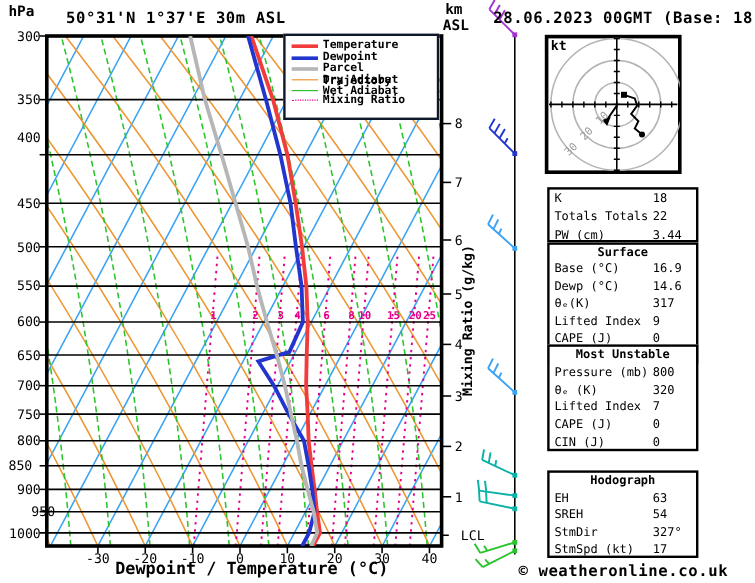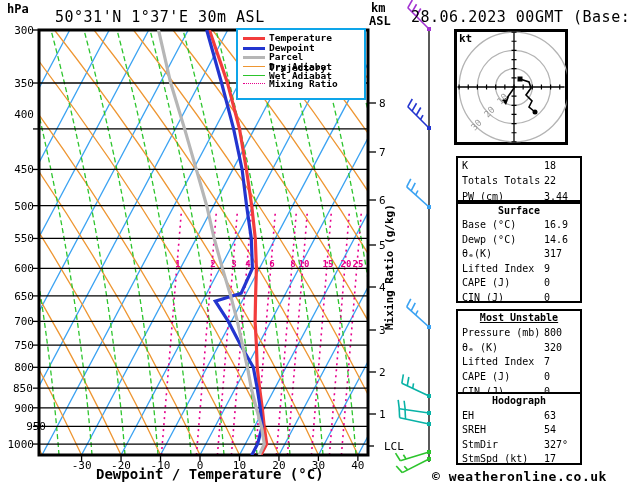--- a/index.html
+++ b/index.html
@@ -1,26 +1,26 @@
 <!DOCTYPE html>
 <html><head>
 <meta charset="utf-8">
 <style>
   html,body{margin:0;padding:0;background:#fff;}
   #stage{position:relative;width:629px;height:486px;background:#fff;overflow:hidden;
          font-family:"DejaVu Sans Mono","Liberation Mono",monospace;color:#000;}
   #chart-svg{position:absolute;left:0;top:0;}
   .abs{position:absolute;white-space:pre;}
   .b{font-weight:bold;}
-  .title{font-size:15px;font-weight:normal;letter-spacing:.5px;}
+  .title{font-size:13px;font-weight:bold;letter-spacing:.5px;}
   .unit{font-size:12px;font-weight:bold;}
   .ticklab{font-size:11px;}
   .mixlab{font-size:9px;font-weight:bold;color:#e6008c;}
   #legend-box{position:absolute;left:236px;top:28px;width:130px;height:72px;background:#fff;
-              border:2px solid #0ea5e9;box-sizing:border-box;z-index:5;}
+              border:2px solid #0f172a;box-sizing:border-box;z-index:5;}
   .legend-row{position:absolute;left:0;height:10px;width:100%;}
   .legend-chip{position:absolute;left:5px;top:4px;width:22px;}
   .legend-lab{position:absolute;left:31px;top:-1px;font-size:9.5px;font-weight:bold;}
   .panel-box{position:absolute;left:456px;width:126px;border:2px solid #000;
              box-sizing:border-box;background:#fff;font-size:10px;}
   .panel-header{text-align:center;font-weight:bold;}
   .panel-row{position:relative;}
   .panel-label{position:absolute;left:4px;top:0;}
   .panel-value{position:absolute;left:86px;top:0;}
   .ringlab{position:absolute;font-size:9px;color:#9a9a9a;transform:rotate(-45deg);}
@@ -300,21 +300,21 @@
       <div class="abs ticklab" style="left: 2px; top: 77.0124px; width: 32px; text-align: right;">350</div>
       <div class="abs ticklab" style="left: 2px; top: 108px; width: 32px; text-align: right;">400</div>
       <div class="abs ticklab" style="left: 2px; top: 163.439px; width: 32px; text-align: right;">450</div>
       <div class="abs ticklab" style="left: 2px; top: 199.673px; width: 32px; text-align: right;">500</div>
       <div class="abs ticklab" style="left: 2px; top: 232.45px; width: 32px; text-align: right;">550</div>
       <div class="abs ticklab" style="left: 2px; top: 262.373px; width: 32px; text-align: right;">600</div>
       <div class="abs ticklab" style="left: 2px; top: 289.9px; width: 32px; text-align: right;">650</div>
       <div class="abs ticklab" style="left: 2px; top: 315.386px; width: 32px; text-align: right;">700</div>
       <div class="abs ticklab" style="left: 2px; top: 339.112px; width: 32px; text-align: right;">750</div>
       <div class="abs ticklab" style="left: 2px; top: 361.307px; width: 32px; text-align: right;">800</div>
-      <div class="abs ticklab" style="left: 13px; top: 382.156px; width: 32px; text-align: left;">850</div>
+      <div class="abs ticklab" style="left: 1px; top: 382.156px; width: 32px; text-align: center;">850</div>
       <div class="abs ticklab" style="left: 2px; top: 401.813px; width: 32px; text-align: right;">900</div>
       <div class="abs ticklab" style="left: 14px; top: 420.406px; width: 32px; text-align: right;">950</div>
       <div class="abs ticklab" style="left: 2px; top: 438.046px; width: 32px; text-align: right;">1000</div>
     </div>
   <div id="temp-tick-labels">
       <div class="abs ticklab" style="left: 67.59px; top: 459px; width: 28px; text-align: center;">-30</div>
       <div class="abs ticklab" style="left: 107.06px; top: 459px; width: 28px; text-align: center;">-20</div>
       <div class="abs ticklab" style="left: 146.53px; top: 459px; width: 28px; text-align: center;">-10</div>
       <div class="abs ticklab" style="left: 186px; top: 459px; width: 28px; text-align: center;">0</div>
       <div class="abs ticklab" style="left: 225.47px; top: 459px; width: 28px; text-align: center;">10</div>
@@ -391,21 +391,21 @@
         </div>
         <div class="panel-row" style="height: 14.4286px; line-height: 14.4286px;">
           <div class="panel-label">CAPE (J)</div>
           <div class="panel-value">0</div>
         </div>
         <div class="panel-row" style="height: 14.4286px; line-height: 14.4286px;">
           <div class="panel-label">CIN (J)</div>
           <div class="panel-value">0</div>
         </div>
       </div>
-      <div class="panel-box" style="top: 309px; height: 89px; text-decoration: underline;">
+      <div class="panel-box" style="top: 287px; height: 89px;">
         <div class="panel-header" style="line-height: 14.8333px; height: 14.8333px;">Most Unstable</div>
         <div class="panel-row" style="height: 14.8333px; line-height: 14.8333px;">
           <div class="panel-label">Pressure (mb)</div>
           <div class="panel-value">800</div>
         </div>
         <div class="panel-row" style="height: 14.8333px; line-height: 14.8333px;">
           <div class="panel-label">θₑ (K)</div>
           <div class="panel-value">320</div>
         </div>
         <div class="panel-row" style="height: 14.8333px; line-height: 14.8333px;">

